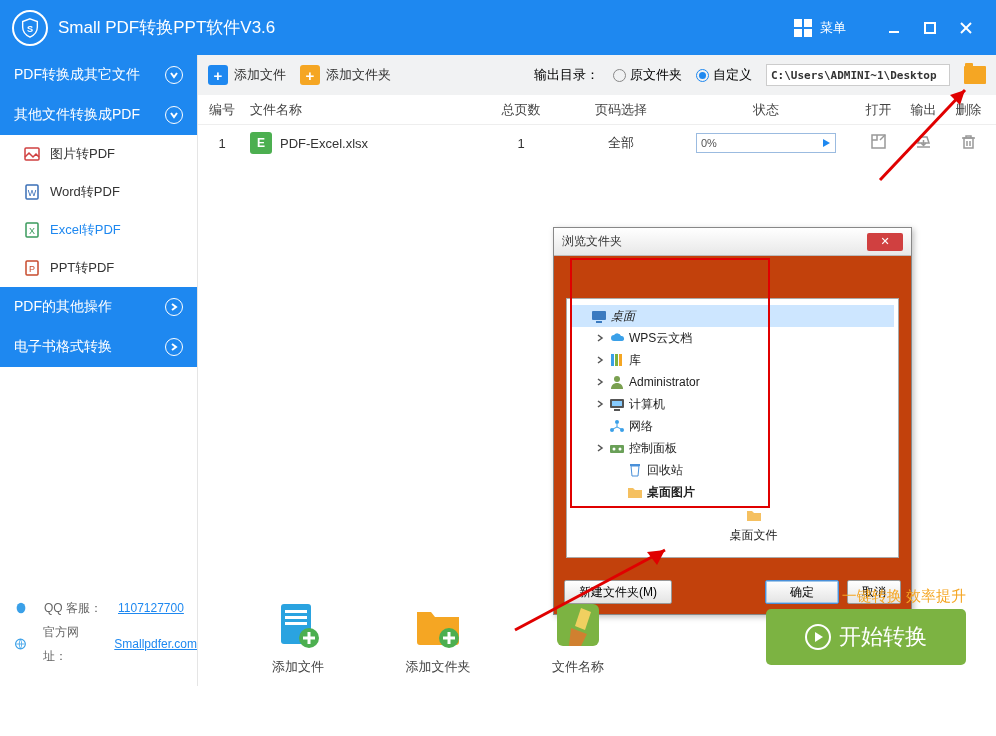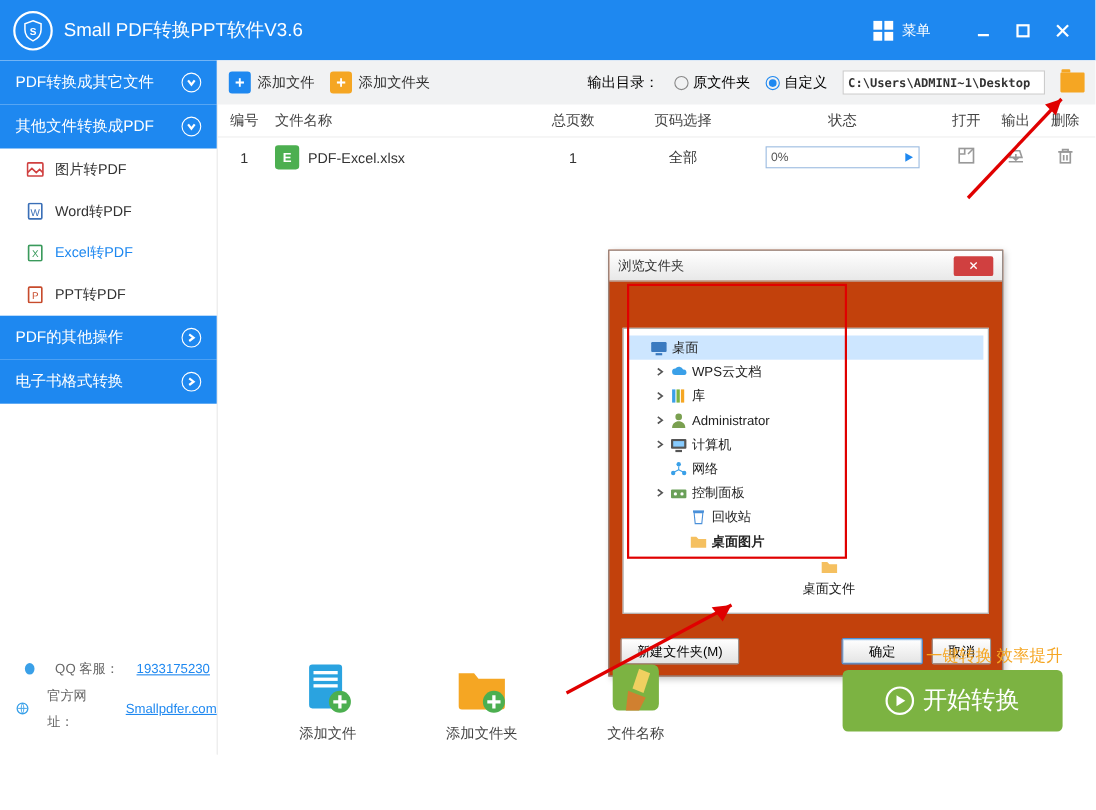--- a/index.html
+++ b/index.html
@@ -23,21 +23,21 @@
 .group-head .chev{width:18px;height:18px;border:1.5px solid #fff;border-radius:50%;display:flex;align-items:center;justify-content:center;}
 .group-head .chev svg{width:10px;height:10px;stroke:#fff;stroke-width:2;fill:none;}
 .item { height:38px; display:flex; align-items:center; padding-left:24px; font-size:13px; color:#333; cursor:pointer; gap:10px;}
 .item.active { color:#1e88f0; }
 .item-icon{width:16px;height:16px;display:flex;align-items:center;justify-content:center;}
 .item-icon svg{width:16px;height:16px;stroke:currentColor;stroke-width:1.5;fill:none;}
 .item .red{color:#d04040;}
 
 .sidebar-footer{position:absolute;bottom:18px;left:14px;font-size:12px;color:#666;line-height:24px;}
 .sidebar-footer a{color:#1e88f0;text-decoration:underline;}
-.sf-row{display:flex;align-items:center;gap:16px;justify-content:center;}
+.sf-row{display:flex;align-items:center;gap:16px;}
 .sf-row svg{width:14px;height:14px;}
 
 
 .main { position:absolute; top:55px; left:198px; right:0; height:631px; background:#fff; }
 .toolbar { height:40px; background:#f1f2f3; display:flex; align-items:center; padding:0 10px; gap:14px; font-size:13px; }
 .tb-btn { display:flex; align-items:center; gap:6px; cursor:pointer; color:#333;}
 .tb-btn .sq{width:20px;height:20px;border-radius:3px;display:flex;align-items:center;justify-content:center;color:#fff;font-size:15px;font-weight:bold;}
 .blue{background:#1e88f0;} .orange{background:#f5a623;}
 .out-label{margin-left:auto;}
 .radio{display:flex;align-items:center;gap:4px;cursor:pointer;}
@@ -198,21 +198,21 @@
         </svg>
       </span>
   </div>
 
   <div class="sidebar-footer">
     <div class="sf-row">
       <svg viewBox="0 0 16 16">
           <ellipse cx="8" cy="8" rx="5" ry="6" fill="#3aa0e8"></ellipse>
         </svg>
       <span>QQ 客服：</span>
-      <a href="#">1933175230</a>
+      <a href="#">1107127700</a>
     </div>
     <div class="sf-row">
       <svg viewBox="0 0 16 16">
           <circle cx="8" cy="8" r="6" fill="none" stroke="#3aa0e8" stroke-width="1.5"></circle>
           <path d="M3 8h10M8 2c2 3 2 9 0 12M8 2c-2 3-2 9 0 12" stroke="#3aa0e8" fill="none"></path>
         </svg>
       <span>官方网址：</span>
       <a href="#">Smallpdfer.com</a>
     </div>
   </div>
@@ -290,21 +290,21 @@
   </div>
 
   <div class="dialog">
     <div class="dlg-head">
       <span>浏览文件夹</span>
       <div class="dlg-close">✕</div>
     </div>
     <div class="dlg-body">
       <div style="height:30px"></div>
       <div class="tree-box" id="tree-box">
-          <div class="tree-node sel" style="padding-left: 6px;">
+          <div class="tree-node sel" style="padding-left: 6px; font-style: italic;">
             <span class="tree-arrow"></span>
             <span class="tree-ico">
               <svg viewBox="0 0 16 16">
                 <rect x="1" y="3" width="14" height="9" rx="1" fill="#3a7ac0"></rect>
                 <rect x="5" y="13" width="6" height="2" fill="#3a7ac0"></rect>
               </svg>
             </span>
             <span>桌面</span>
           </div>
           <div class="tree-node" style="padding-left: 24px;">

